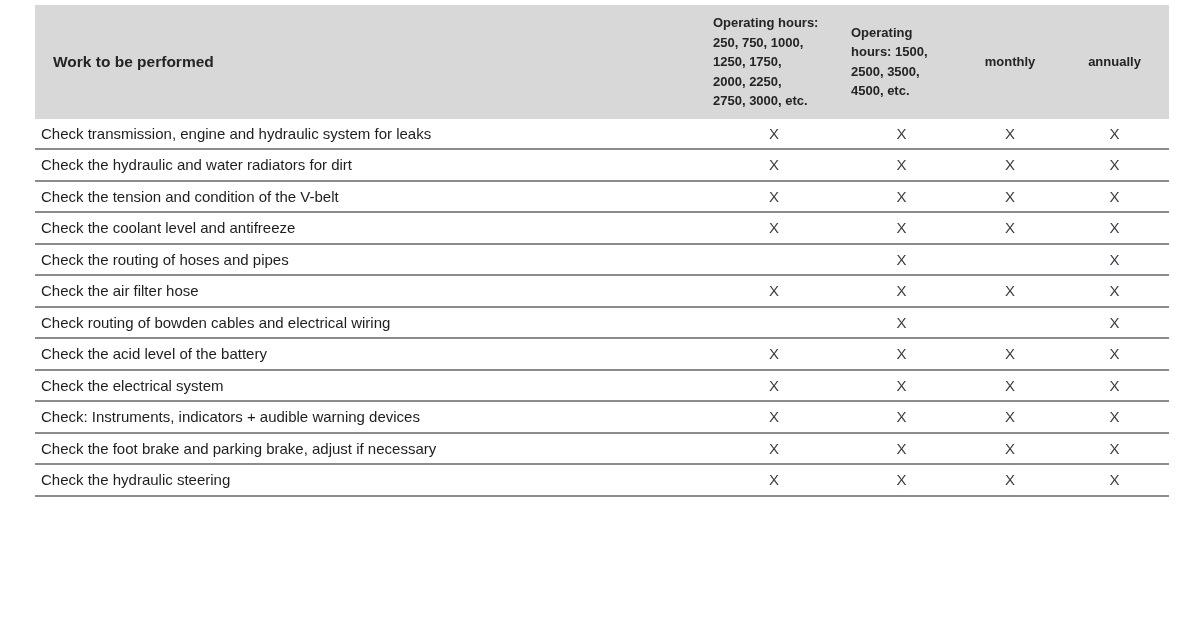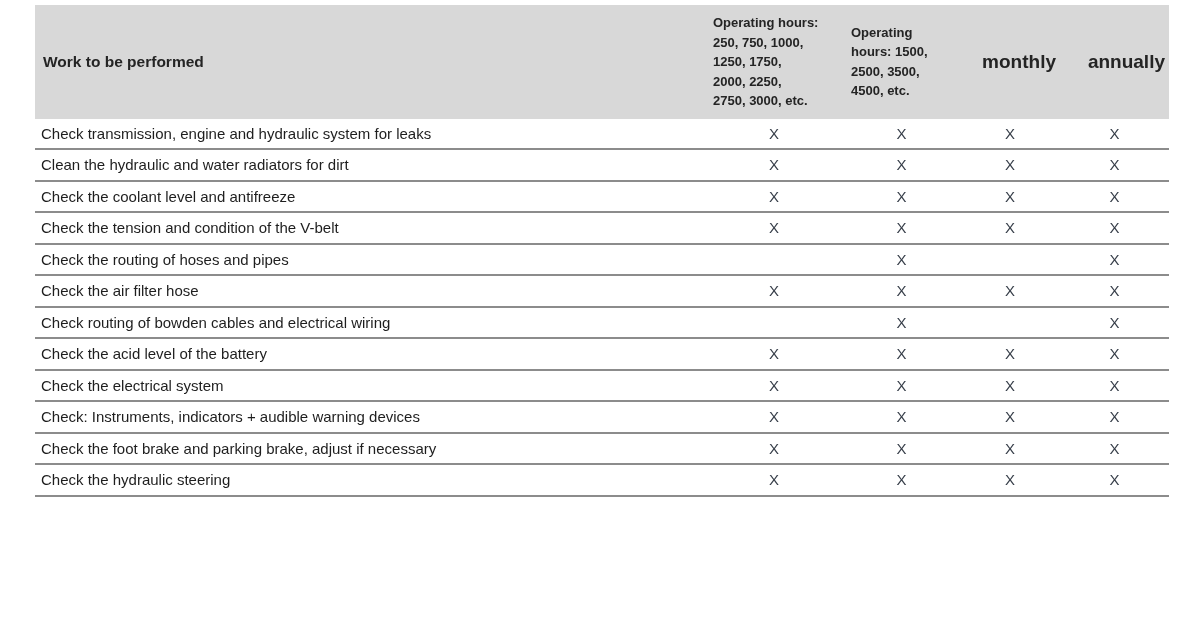--- a/index.html
+++ b/index.html
@@ -32,33 +32,33 @@
   thead th {
     background: #d8d8d8;
     color: #242424;
     font-weight: bold;
     vertical-align: middle;
     padding: 8px 4px;
   }
   th.task-head {
     text-align: left;
     font-size: 15.5px;
-    padding-left: 8px;
+    padding-left: 18px;
   }
   th.hours-head {
     text-align: left;
     font-size: 13px;
     line-height: 1.5;
     white-space: pre-line;
     padding-left: 8px;
     padding-right: 2px;
   }
   th.center-head {
-    text-align: right;
-    font-size: 19px;
+    text-align: center;
+    font-size: 13px;
   }
 
   tbody td {
     border-bottom: 2px solid #8c8c8c;
     color: #1e1e1e;
     font-size: 15px;
     line-height: 19.5px;
     vertical-align: middle;
     padding: 5px 6px;
     background: #ffffff;
@@ -100,37 +100,37 @@
     <tbody id="rows-body">
   <tr>
     <td class="task-cell">Check transmission, engine and hydraulic system for leaks</td>
     <td class="mark-cell">X</td>
     <td class="mark-cell">X</td>
     <td class="mark-cell">X</td>
     <td class="mark-cell">X</td>
   </tr>
 
   <tr>
-    <td class="task-cell">Clean the hydraulic and water radiators for dirt</td>
+    <td class="task-cell">Check the hydraulic and water radiators for dirt</td>
+    <td class="mark-cell">X</td>
+    <td class="mark-cell">X</td>
+    <td class="mark-cell">X</td>
+    <td class="mark-cell">X</td>
+  </tr>
+
+  <tr>
+    <td class="task-cell">Check the tension and condition of the V-belt</td>
     <td class="mark-cell">X</td>
     <td class="mark-cell">X</td>
     <td class="mark-cell">X</td>
     <td class="mark-cell">X</td>
   </tr>
 
   <tr>
     <td class="task-cell">Check the coolant level and antifreeze</td>
-    <td class="mark-cell">X</td>
-    <td class="mark-cell">X</td>
-    <td class="mark-cell">X</td>
-    <td class="mark-cell">X</td>
-  </tr>
-
-  <tr>
-    <td class="task-cell">Check the tension and condition of the V-belt</td>
     <td class="mark-cell">X</td>
     <td class="mark-cell">X</td>
     <td class="mark-cell">X</td>
     <td class="mark-cell">X</td>
   </tr>
 
   <tr>
     <td class="task-cell">Check the routing of hoses and pipes</td>
     <td class="mark-cell"></td>
     <td class="mark-cell">X</td>

